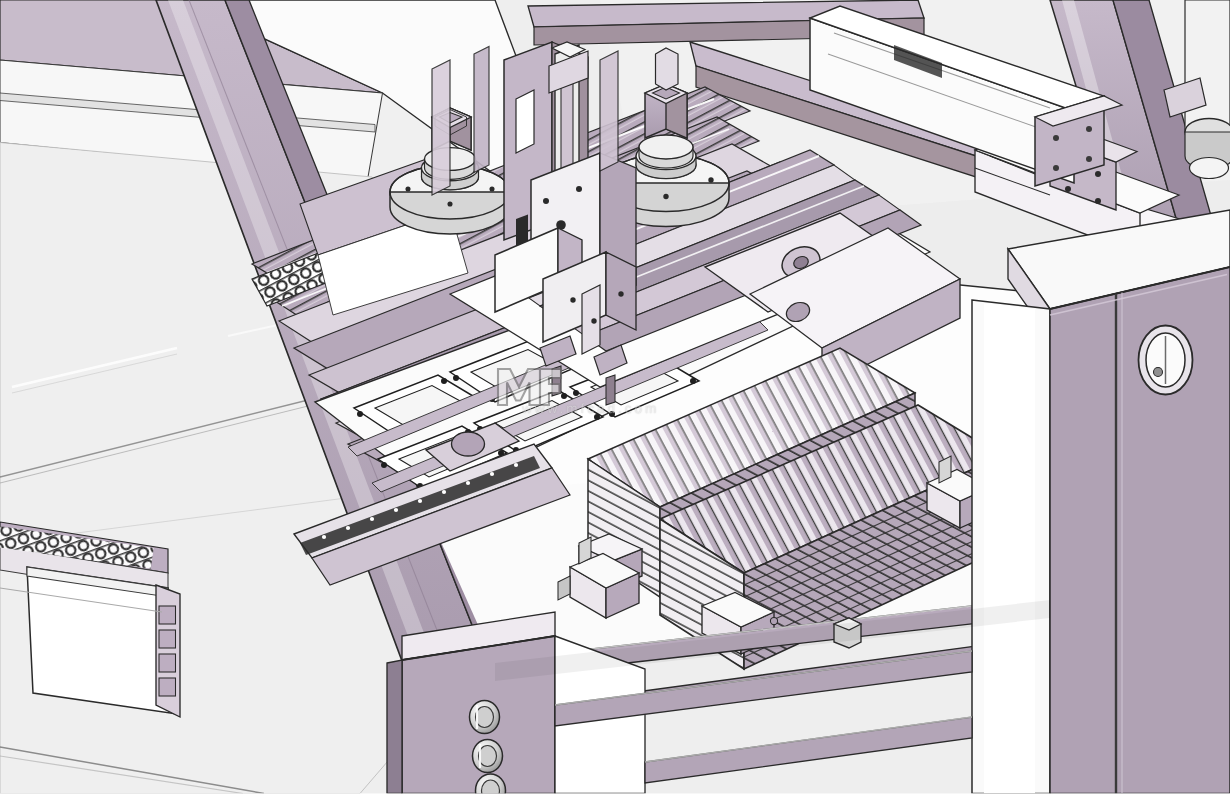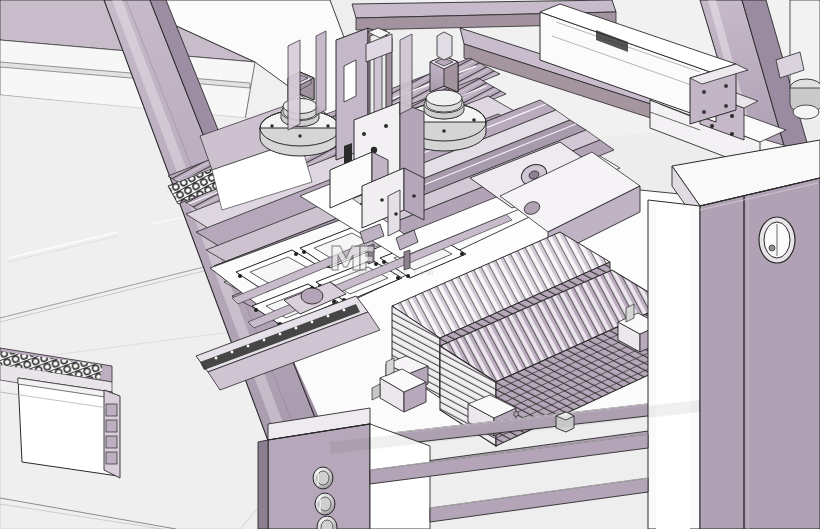--- a/index.html
+++ b/index.html
@@ -40,21 +40,21 @@
        1px 0 0 rgba(110,110,110,.85),
       -1px 0 0 rgba(110,110,110,.85),
        0 1px 0 rgba(110,110,110,.85),
        0 -1px 0 rgba(110,110,110,.85);
     line-height:1;
     white-space:nowrap;
   }
   #wm-sub{
     position:absolute;
     left:18px; top:34px;
-    font-family:Liberation Serif, serif;
+    font-family:Liberation Sans, sans-serif;
     font-size:9px;
     letter-spacing:2px;
     color:#dcdcdc;
     text-shadow:0 0 1px rgba(120,120,120,.9);
     white-space:nowrap;
     opacity:.75;
   }
 </style>
 </head>
 <body>

